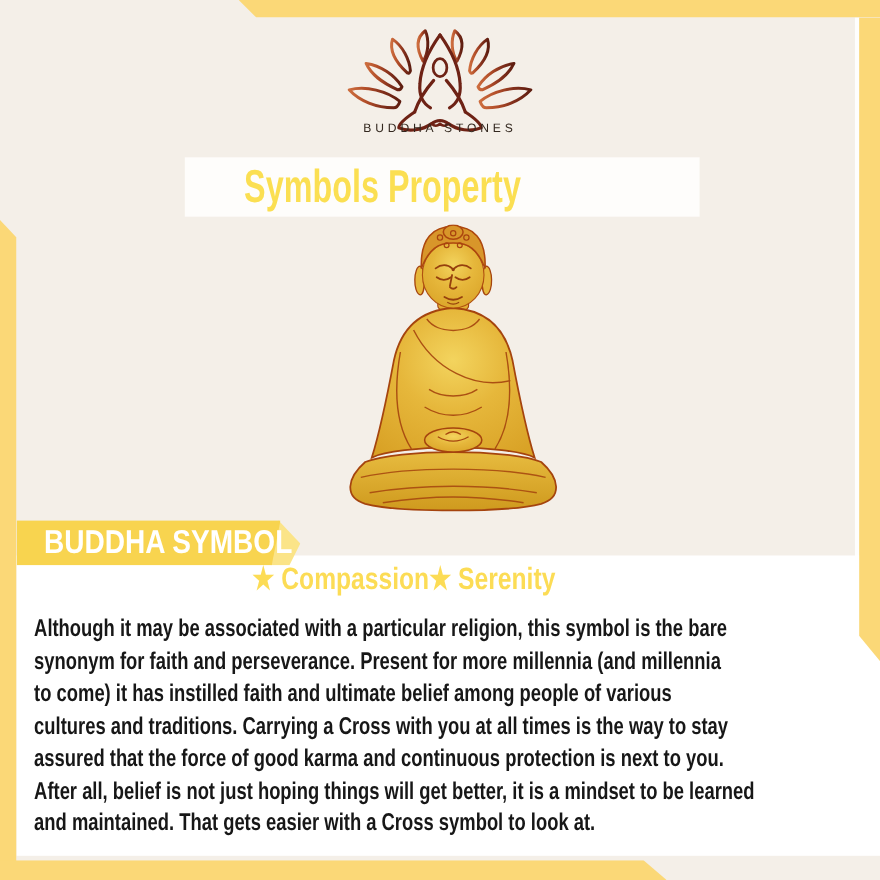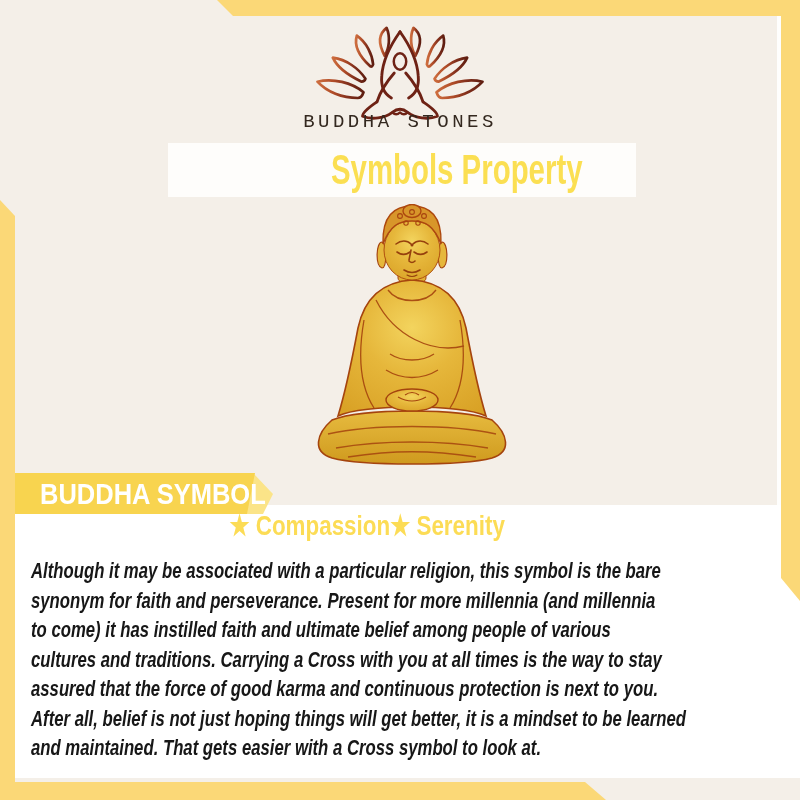--- a/index.html
+++ b/index.html
@@ -10,40 +10,40 @@
   .band-top{background:#fbd877;clip-path:polygon(217px 0,800px 0,800px 16px,233px 16px);}
   .stripe-right-gap{background:rgba(255,255,255,.9);clip-path:polygon(777px 16px,781px 16px,781px 579px,777px 575px);}
   .stripe-right{background:#fbd877;clip-path:polygon(781px 16px,800px 16px,800px 601px,781px 578px);}
   .stripe-left{background:#fbd877;clip-path:polygon(0 200px,15px 216px,15px 800px,0 800px);}
   .band-bottom{background:#fbd877;clip-path:polygon(0 782px,585px 782px,606px 800px,0 800px);}
   
   .white-section{position:absolute;left:15px;top:505px;width:785px;height:273px;background:#ffffff;}
   
   .logo{position:absolute;left:308px;top:26px;width:184px;height:96px;}
   .brand-name{position:absolute;left:0;top:111px;width:800px;text-align:center;
-    font-family:Liberation Mono, monospace;font-size:19px;letter-spacing:3.5px;color:#33281f;font-weight:400;}
+    font-family:Liberation Sans, sans-serif;font-size:11px;letter-spacing:3.5px;color:#33281f;font-weight:400;}
   
   .title-banner{position:absolute;left:168px;top:143px;width:468px;height:54px;background:#fefdfb;
-    display:flex;align-items:center;justify-content:flex-end;}
+    display:flex;align-items:center;justify-content:flex-start;}
   .title-text{font-size:42px;font-weight:bold;color:#fbdf52;white-space:nowrap;
     display:inline-block;transform:scaleX(.7);transform-origin:50% 50%;letter-spacing:0px;}
   
   .statue{position:absolute;left:300px;top:204px;width:224px;height:266px;}
   
   .ribbon{position:absolute;left:15px;top:473px;width:270px;height:41px;}
   .ribbon-main{position:absolute;inset:0;background:#f8d44f;clip-path:polygon(0 0,240px 0,232px 41px,0 41px);}
   .ribbon-fold{position:absolute;inset:0;background:#fbe488;clip-path:polygon(238px 0,258px 21px,248px 41px,231px 41px);}
   .ribbon-label{position:absolute;left:25px;top:0;line-height:41px;font-size:30px;font-weight:bold;color:#ffffff;
     white-space:nowrap;display:inline-block;transform:scaleX(.85);transform-origin:0 50%;}
   
   .traits{position:absolute;left:0;top:509px;width:735px;text-align:center;}
   .traits-text{font-size:28px;font-weight:bold;color:#fcdc55;white-space:nowrap;display:inline-block;
     transform:scaleX(.8);transform-origin:50% 50%;}
   
-  .paragraph{position:absolute;left:31px;top:556px;width:760px;font-style:italic;}
+  .paragraph{position:absolute;left:31px;top:556px;width:760px;}
   .pline{height:29.5px;line-height:29.5px;font-size:22px;font-weight:bold;color:#171717;white-space:nowrap;
     display:block;transform:scaleX(.76);transform-origin:0 50%;}
 </style>
 </head>
 <body>
 
 <div class="page">
 
   <div class="white-section"></div>
 

